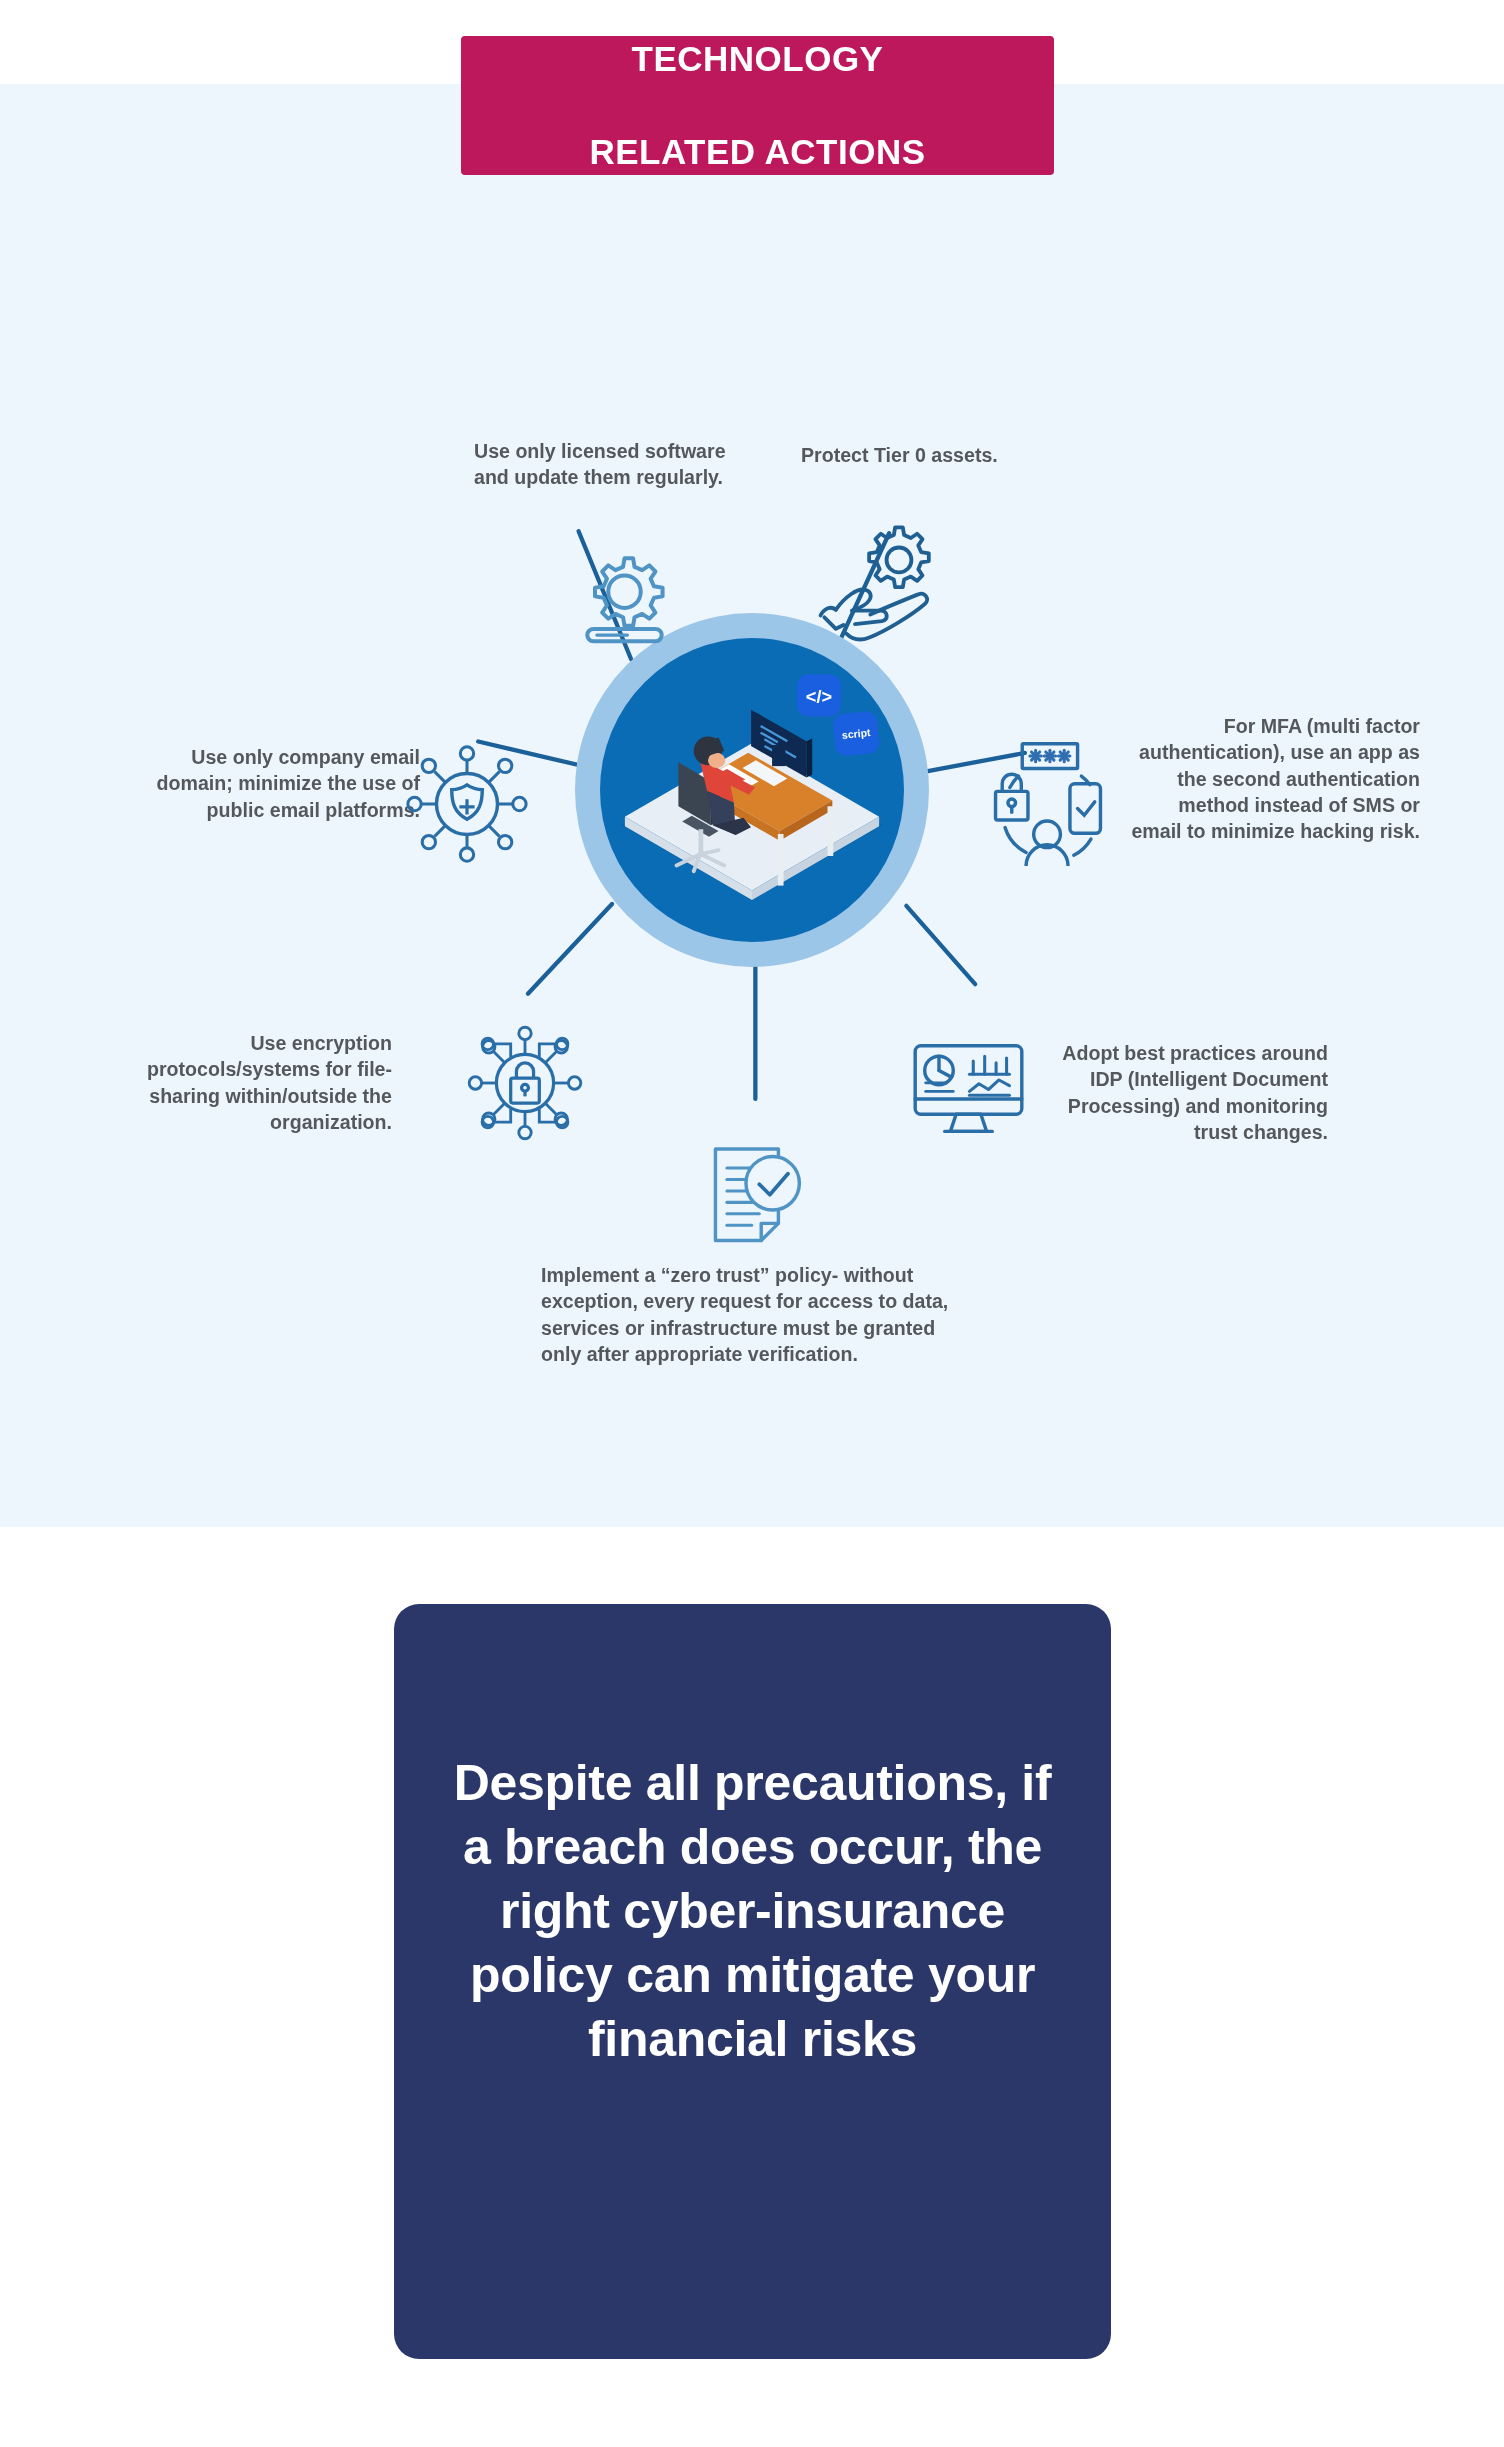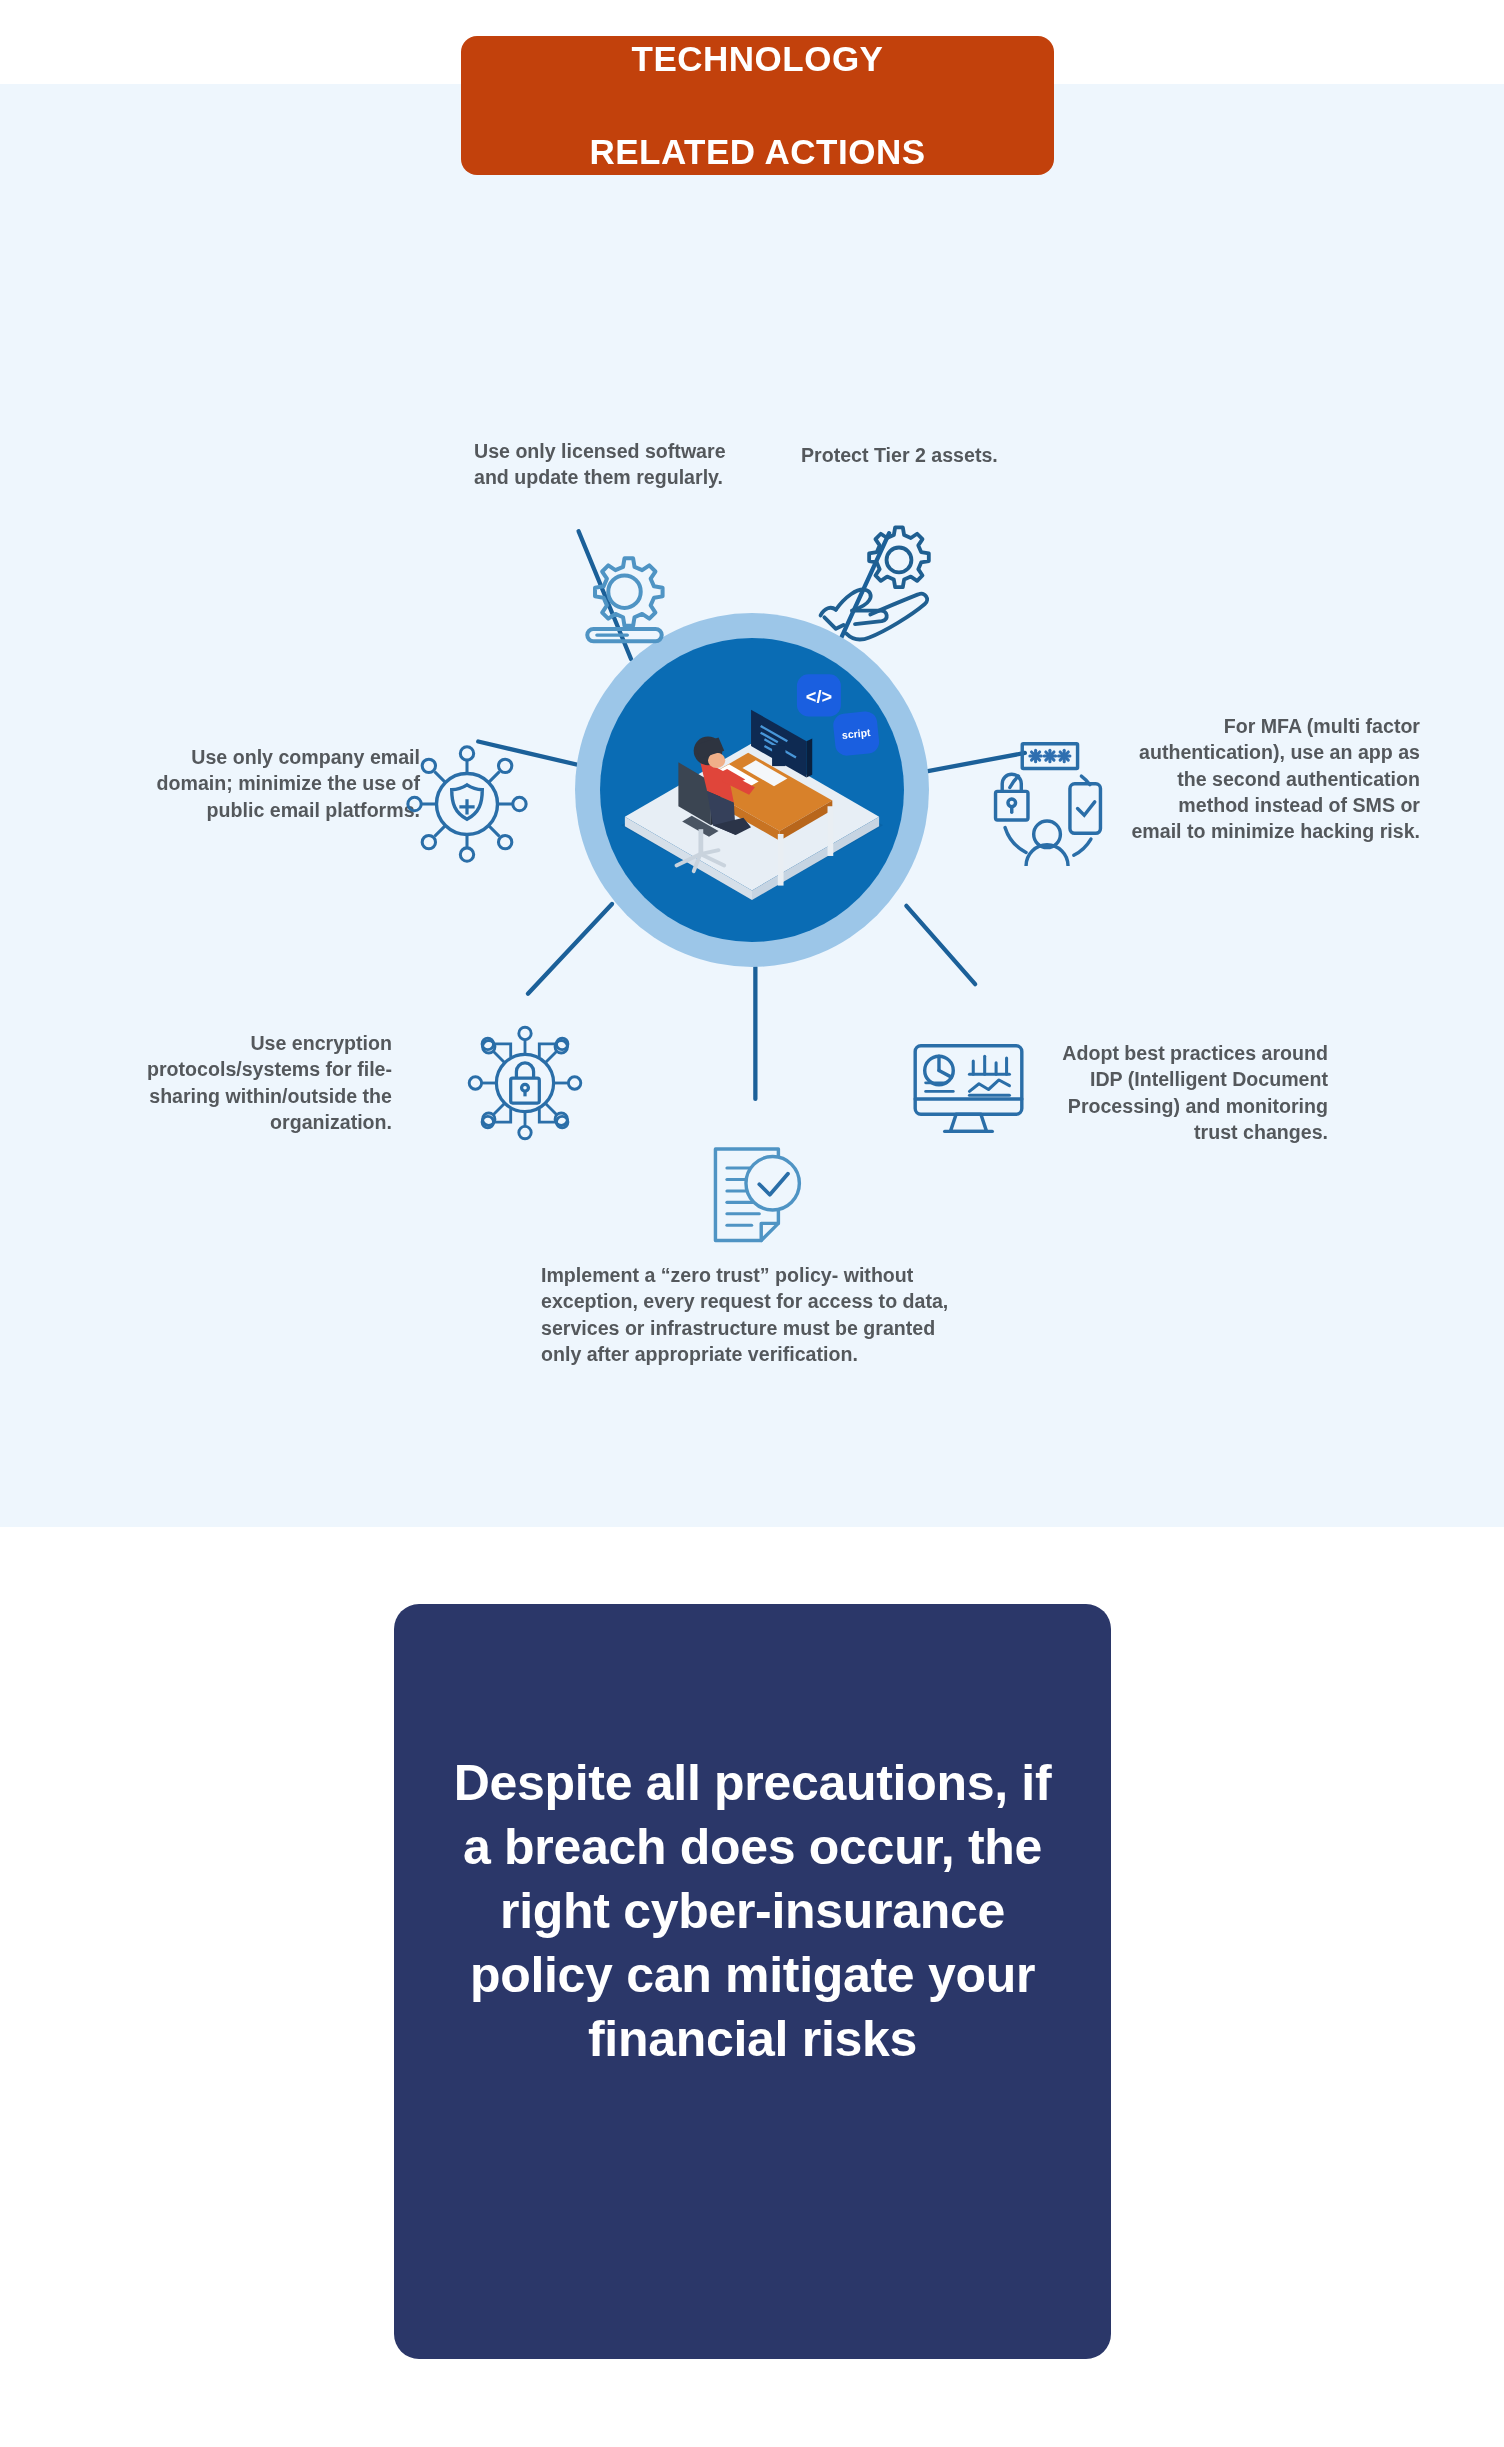--- a/index.html
+++ b/index.html
@@ -25,22 +25,22 @@
     background: #eef6fd;
   }
 
   
   .banner {
     position: absolute;
     left: 461px;
     top: 36px;
     width: 593px;
     height: 139px;
-    background: #c2410c;
-    border-radius: 16px;
+    background: #be185d;
+    border-radius: 4px;
     display: flex;
     align-items: center;
     justify-content: center;
     flex-direction: column;
     z-index: 5;
     gap: 48px;
   }
   .banner-line {
     color: #ffffff;
     font-size: 35px;
@@ -240,21 +240,21 @@
     <svg viewBox="0 0 110 110" width="105" height="105">
       <g fill="none" stroke="#4f94c4" stroke-width="4.2" stroke-linejoin="round" stroke-linecap="round">
         <path d="M55 16 l9 0 1.5 9 8 3.5 7.5-5 6.4 6.4 -5 7.5 3.5 8 9 1.5 0 9 -9 1.5 -3.5 8 5 7.5 -6.4 6.4 -7.5-5 -8 3.5 -1.5 9 -9 0 -1.5-9 -8-3.5 -7.5 5 -6.4-6.4 5-7.5 -3.5-8 -9-1.5 0-9 9-1.5 3.5-8 -5-7.5 6.4-6.4 7.5 5 8-3.5 z"></path>
         <circle cx="55" cy="51" r="17"></circle>
         <rect x="16" y="90" width="78" height="13" rx="6.5"></rect>
         <line x1="26" y1="96.5" x2="58" y2="96.5" stroke-width="3.4"></line>
       </g>
     </svg>
   </div>
 
-  <div class="cap c" style="left:801px; top:358px; width:229px;">Protect Tier 2 assets.</div>
+  <div class="cap c" style="left:801px; top:358px; width:229px;">Protect Tier 0 assets.</div>
   <div class="icon" style="left:811px; top:430px; width:153px; height:134px;">
     <svg viewBox="0 0 160 140" width="153" height="134">
       <g fill="none" stroke="#1f5f91" stroke-width="4" stroke-linejoin="round" stroke-linecap="round">
         <path d="M88 14 l8 0 1.4 8 7 3 6.6-4.4 5.6 5.6 -4.4 6.6 3 7 8 1.4 0 8 -8 1.4 -3 7 4.4 6.6 -5.6 5.6 -6.6-4.4 -7 3 -1.4 8 -8 0 -1.4-8 -7-3 -6.6 4.4 -5.6-5.6 4.4-6.6 -3-7 -8-1.4 0-8 8-1.4 3-7 -4.4-6.6 5.6-5.6 6.6 4.4 7-3 z"></path>
         <circle cx="92" cy="48" r="13"></circle>
         <path d="M10 106 c4-8 11-10 16-6"></path>
         <path d="M26 100 c10-14 22-22 30-21 6 1 8 6 5 11 -3 5-12 9-18 11"></path>
         <path d="M43 101 l30 0 c7 0 9 9 1 11 l-28 3"></path>
         <path d="M62 105 c18-8 40-17 50-21 7-3 13 5 7 10 -14 12-42 29-58 35 -10 4-18 2-24-4"></path>
         <path d="M14 108 l12 12 8 -4"></path>

